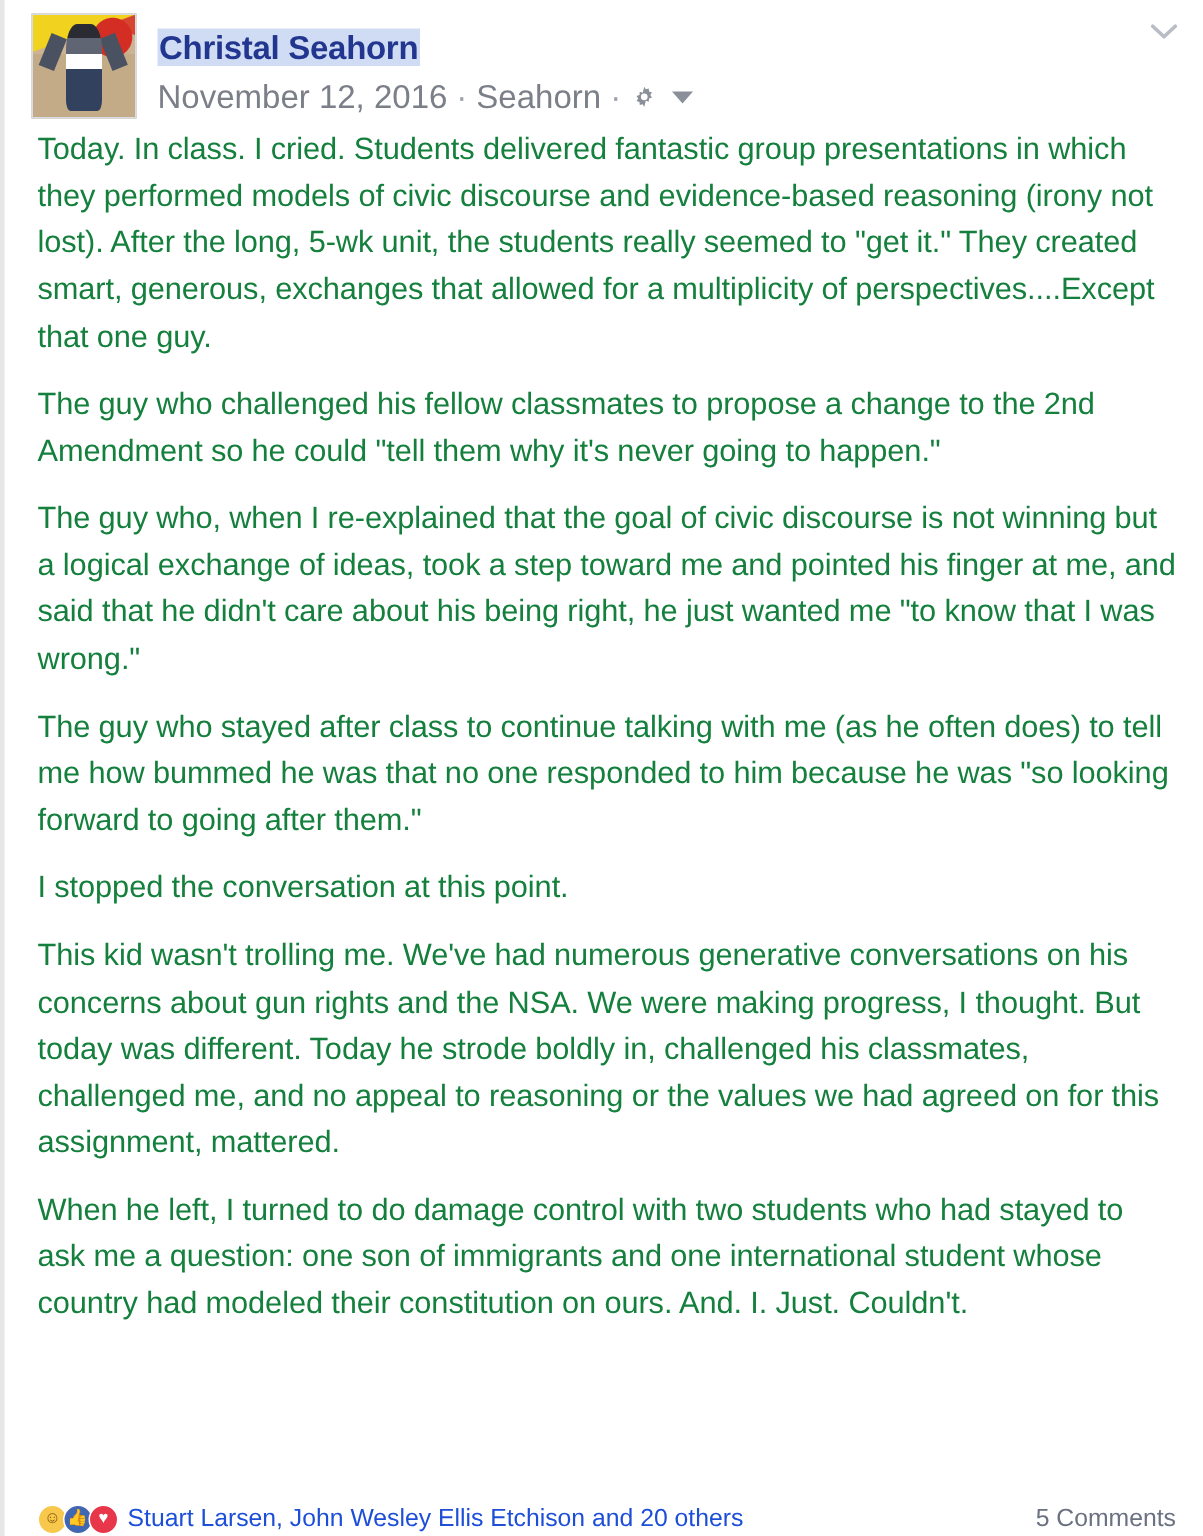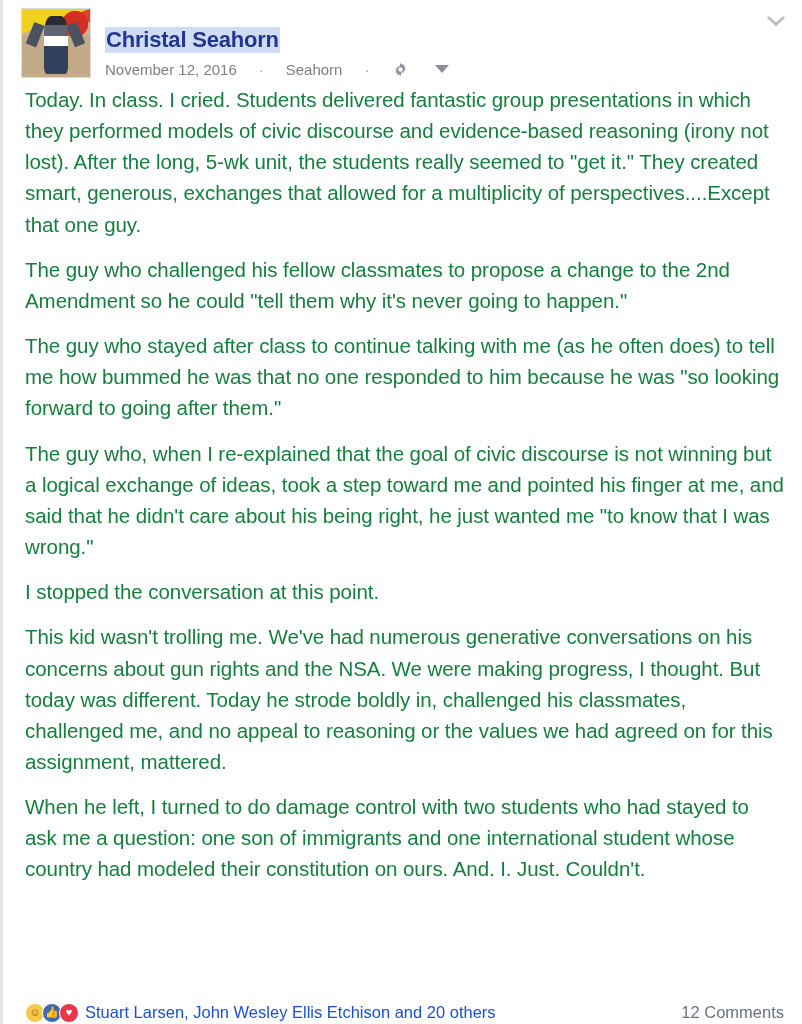--- a/index.html
+++ b/index.html
@@ -21,21 +21,21 @@
     height: 1024px;
     background: #ffffff;
     box-sizing: border-box;
     border-left: 3px solid #e6e6e6;
     overflow: hidden;
   }
 
   
   .post-header {
     display: flex;
-    align-items: flex-end;
+    align-items: center;
     padding: 9px 0 0 18px;
     height: 78px;
     box-sizing: border-box;
   }
 
   .avatar {
     width: 70px;
     height: 70px;
     flex: 0 0 70px;
     border: 1px solid #d8dbe0;
@@ -85,26 +85,26 @@
     font-size: 22px;
     font-weight: bold;
     color: #23368f;
     background: #cfdcf4;
     letter-spacing: -0.2px;
     line-height: 1.16;
     padding: 0 1px;
   }
   .meta-line {
     margin-top: 8px;
-    font-size: 15px;
+    font-size: 22px;
     color: #7b7f88;
     line-height: 1.15;
     display: flex;
     align-items: center;
-    gap: 16px;
+    gap: 0px;
     white-space: nowrap;
   }
   .meta-line .sep {
     margin: 0 6px;
     color: #9aa0a8;
   }
   .gear-icon {
     display: inline-block;
     width: 15px;
     height: 15px;
@@ -247,38 +247,38 @@
           </svg>
         </span>
         <span class="caret-icon"></span>
       </div>
     </div>
   </div>
 
   <div class="post-body">
     <p>Today. In class. I cried. Students delivered fantastic group presentations in which they performed models of civic discourse and evidence-based reasoning (irony not lost). After the long, 5-wk unit, the students really seemed to "get it." They created smart, generous, exchanges that allowed for a multiplicity of perspectives....Except that one guy.</p>
     <p>The guy who challenged his fellow classmates to propose a change to the 2nd Amendment so he could "tell them why it's never going to happen."</p>
+    <p>The guy who, when I re-explained that the goal of civic discourse is not winning but a logical exchange of ideas, took a step toward me and pointed his finger at me, and said that he didn't care about his being right, he just wanted me "to know that I was wrong."</p>
     <p>The guy who stayed after class to continue talking with me (as he often does) to tell me how bummed he was that no one responded to him because he was "so looking forward to going after them."</p>
-    <p>The guy who, when I re-explained that the goal of civic discourse is not winning but a logical exchange of ideas, took a step toward me and pointed his finger at me, and said that he didn't care about his being right, he just wanted me "to know that I was wrong."</p>
     <p>I stopped the conversation at this point.</p>
     <p>This kid wasn't trolling me. We've had numerous generative conversations on his concerns about gun rights and the NSA. We were making progress, I thought. But today was different. Today he strode boldly in, challenged his classmates, challenged me, and no appeal to reasoning or the values we had agreed on for this assignment, mattered.</p>
     <p>When he left, I turned to do damage control with two students who had stayed to ask me a question: one son of immigrants and one international student whose country had modeled their constitution on ours. And. I. Just. Couldn't.</p>
   </div>
 
   <div class="post-footer">
     <div class="reactions-group">
       <div class="reaction-stack">
         <span class="reaction haha">
           <span class="glyph">☺</span>
         </span>
         <span class="reaction like">
           <span class="glyph">👍</span>
         </span>
         <span class="reaction love">
           <span class="glyph">♥</span>
         </span>
       </div>
       <span class="likers">Stuart Larsen, John Wesley Ellis Etchison and 20 others</span>
     </div>
-    <span class="comments-count">12 Comments</span>
+    <span class="comments-count">5 Comments</span>
   </div>
 
 </div>
 
 </body></html>

